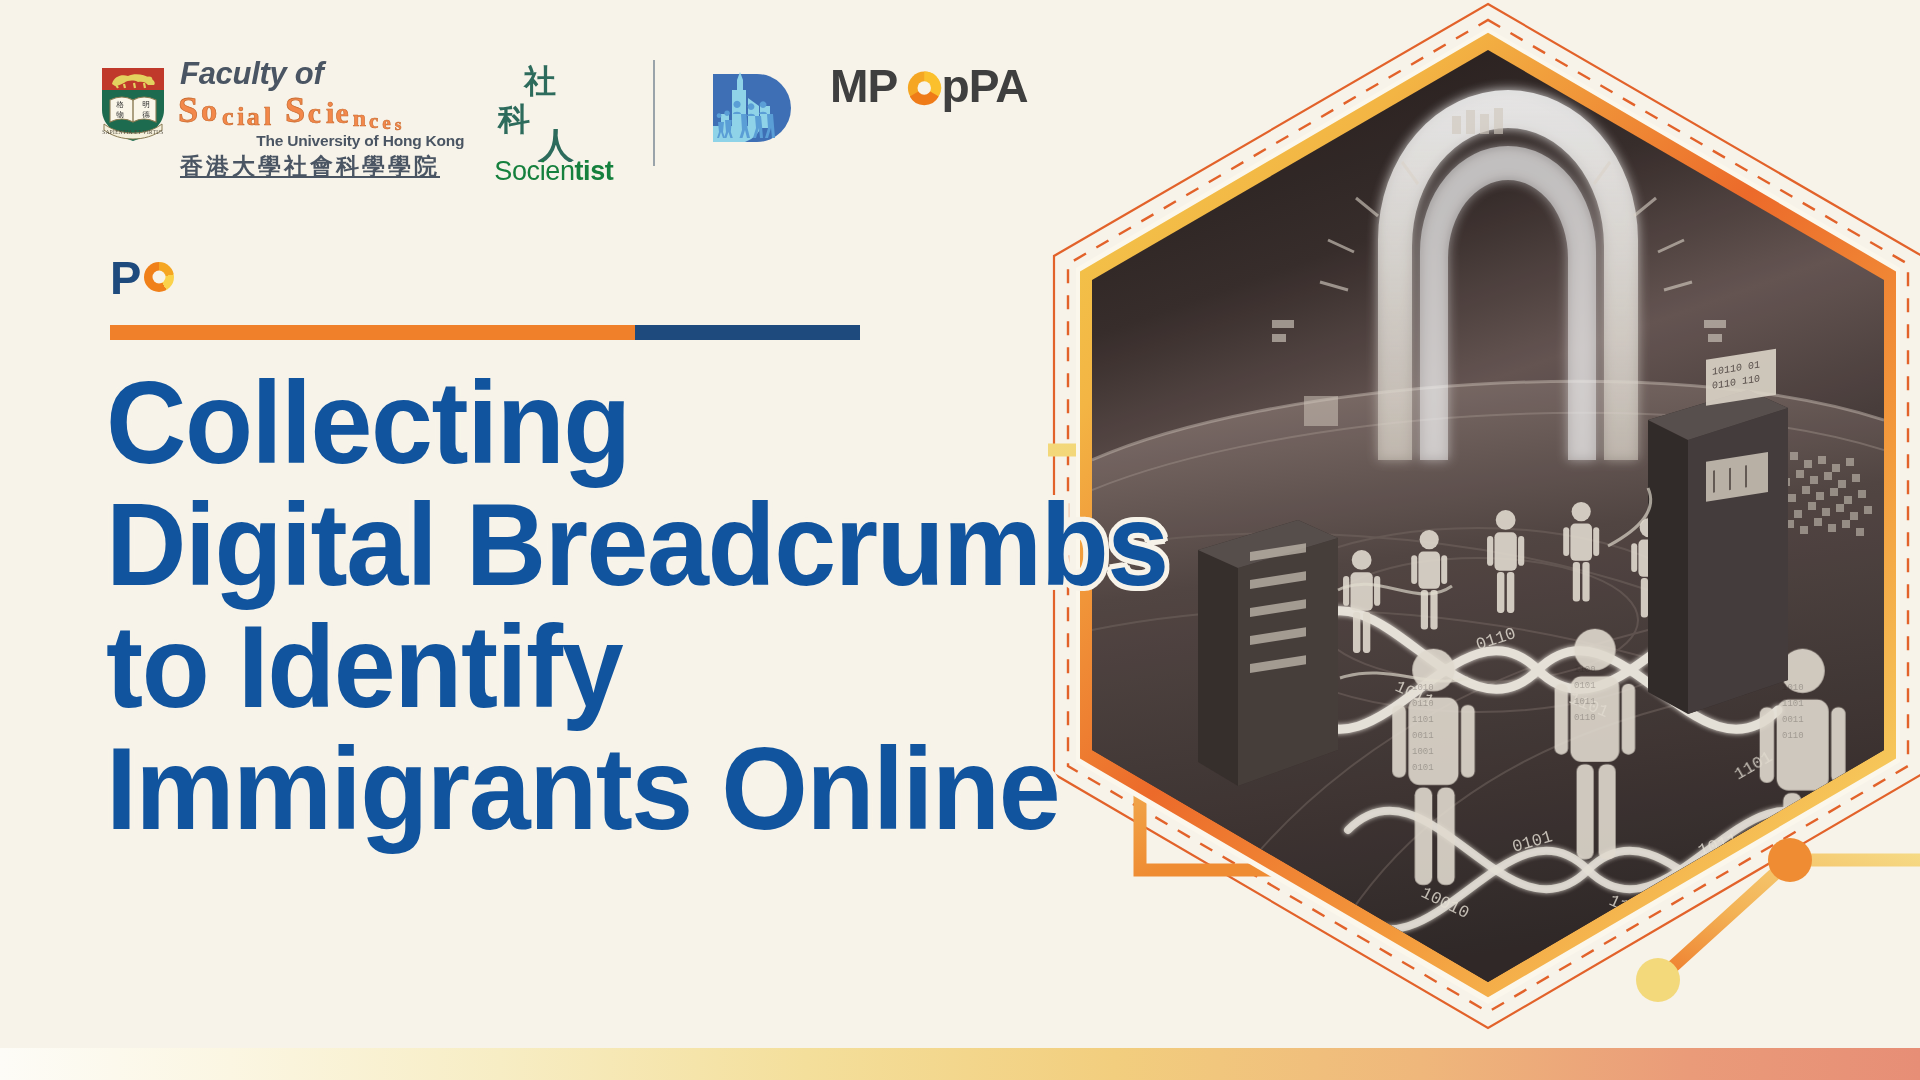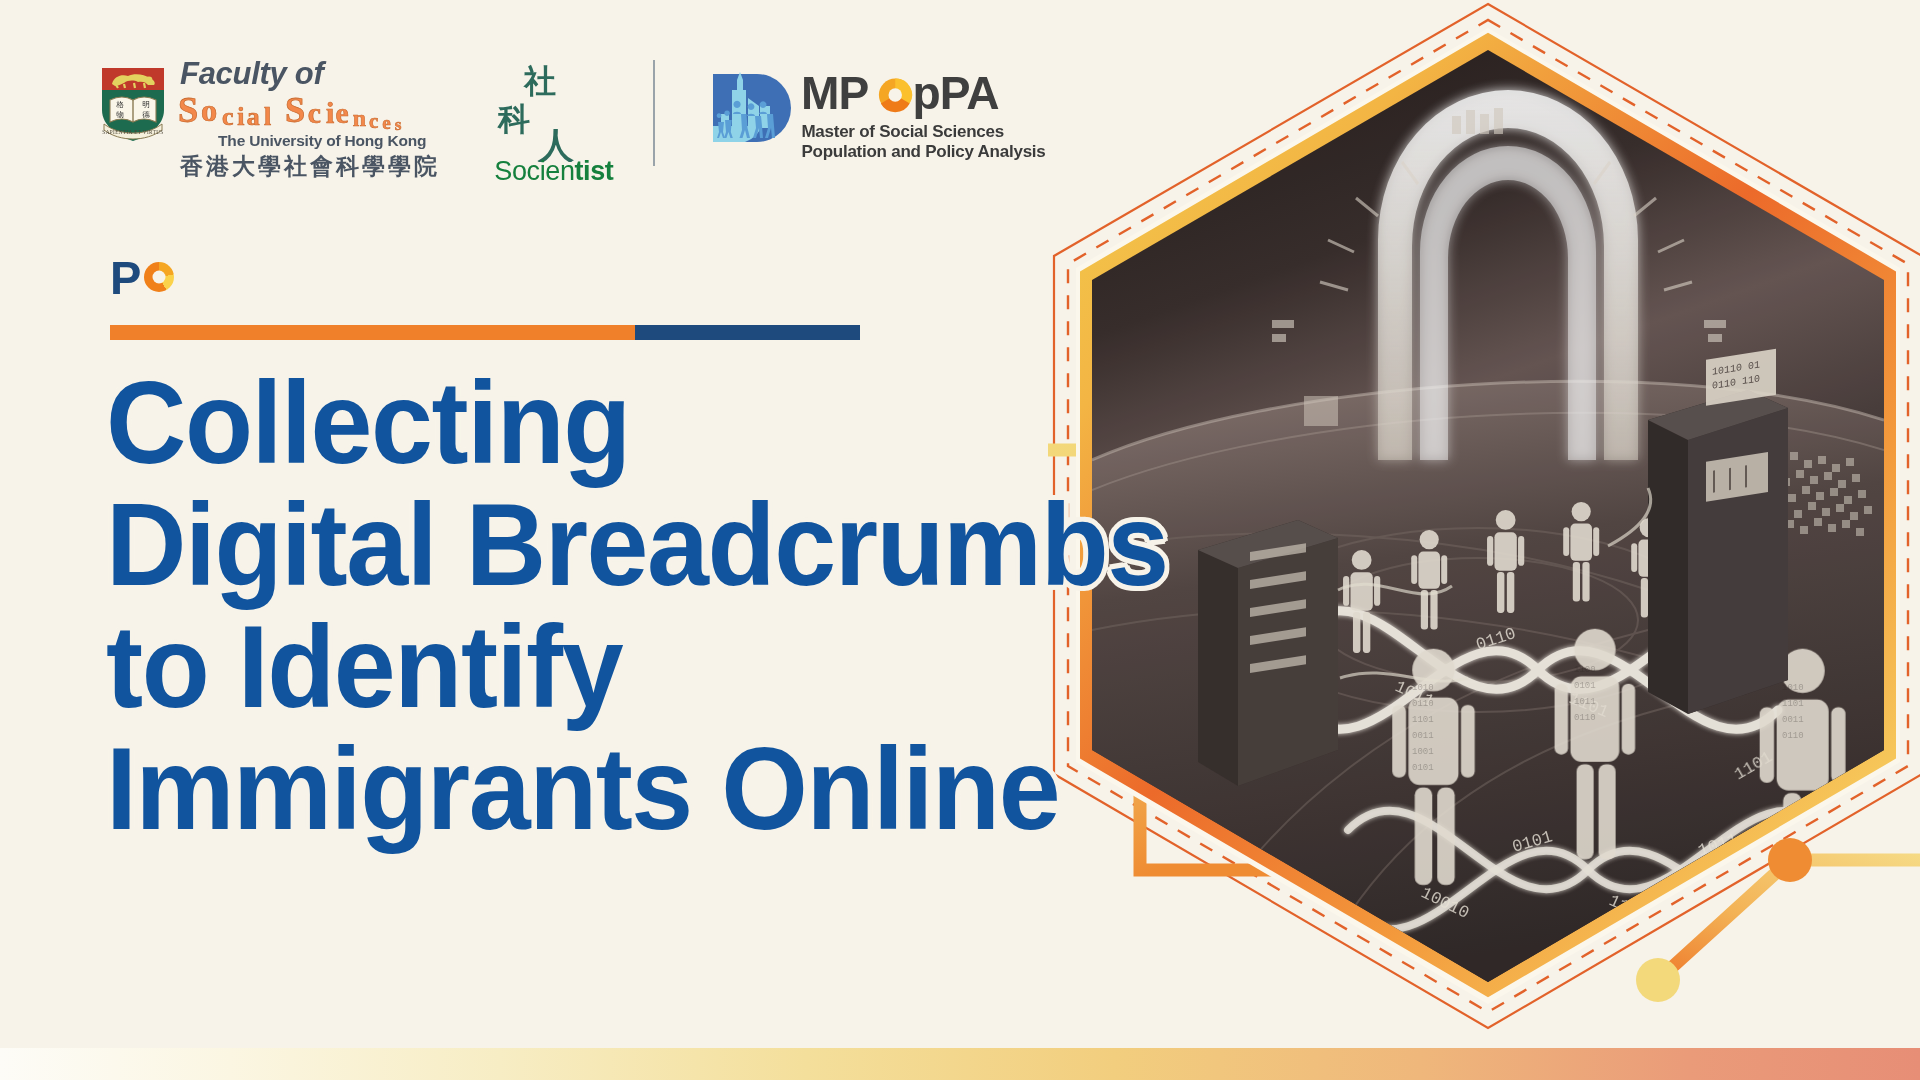--- a/index.html
+++ b/index.html
@@ -24,36 +24,36 @@
   .hku-block{display:flex;align-items:flex-start;}
   .crest{width:74px;height:84px;flex:0 0 auto;margin-right:10px;margin-top:6px;}
   .fac-text{margin-top:2px;}
   .fac-of{
     font-size:31px;font-weight:bold;font-style:italic;color:#4A5563;
     letter-spacing:-0.3px;line-height:1;margin-bottom:1px;
   }
   .fac-social{height:42px;display:block;margin-left:-2px;}
   .fac-uni{
     font-size:15.5px;font-weight:bold;color:#4A5563;letter-spacing:-0.2px;
-    text-align:center;margin-top:1px;line-height:1;
+    text-align:right;margin-top:1px;line-height:1;
   }
   .fac-cn{
     font-size:23px;color:#4A5563;font-family:"DejaVu Sans",sans-serif;
-    letter-spacing:3px;line-height:1.15;margin-top:4px;font-weight:bold;
+    letter-spacing:3px;line-height:1.15;margin-top:4px;font-weight:bold;text-decoration:underline;
   }
 
   .soc-block{margin-left:30px;margin-top:2px;text-align:center;}
   .soc-cn{width:86px;height:104px;display:block;}
   .soc-en{font-size:27px;color:#15803d;line-height:1;margin-top:-4px;letter-spacing:-0.4px;}
   .soc-en .lt{font-weight:400;}
   .soc-en .bd{font-weight:bold;}
 
   .vdiv{width:2px;height:106px;background:#9AA3AA;margin:4px 0 0 40px;}
 
-  .mp-block{display:flex;align-items:flex-end;margin-left:44px;margin-top:6px;}
+  .mp-block{display:flex;align-items:flex-start;margin-left:44px;margin-top:6px;gap:29px;}
   .mp-mark{width:96px;height:100px;flex:0 0 auto;}
   .mp-text{margin-left:6px;}
   .mp-word{height:50px;display:block;}
   .mp-sub{
     font-size:17px;font-weight:bold;color:#3B3B3B;line-height:1.18;
     letter-spacing:-0.25px;margin-top:3px;
   }
 
   
   .series{
@@ -508,24 +508,20 @@
       </svg>
       <div class="mp-text">
         <svg class="mp-word" viewBox="0 0 238 52">
           <text x="0" y="42" font-family="'Liberation Sans',sans-serif" font-weight="bold" font-size="48" fill="#3F3F3F" letter-spacing="-1">MP</text>
           <circle cx="98" cy="27" r="17" fill="#F5A623"></circle>
           <path d="M98,10 A17,17 0 0 1 113,36 L98,27 Z" fill="#FBC02D"></path>
           <path d="M113,36 A17,17 0 0 1 83,36 L98,27 Z" fill="#EF7B18"></path>
           <circle cx="98" cy="27" r="7" fill="#F7F3E9"></circle>
           <text x="116" y="42" font-family="'Liberation Sans',sans-serif" font-weight="bold" font-size="48" fill="#3F3F3F" letter-spacing="-1">pPA</text>
         </svg>
-        <div class="mp-sub">
-          <div>Master of Social Sciences</div>
-          <div>Population and Policy Analysis</div>
-        </div>
       </div>
     </div>
   </div>
 
   <div class="series">
     <span>P</span>
     <span class="donut"></span>
   </div>
   <div class="rule">
     <div class="o"></div>

